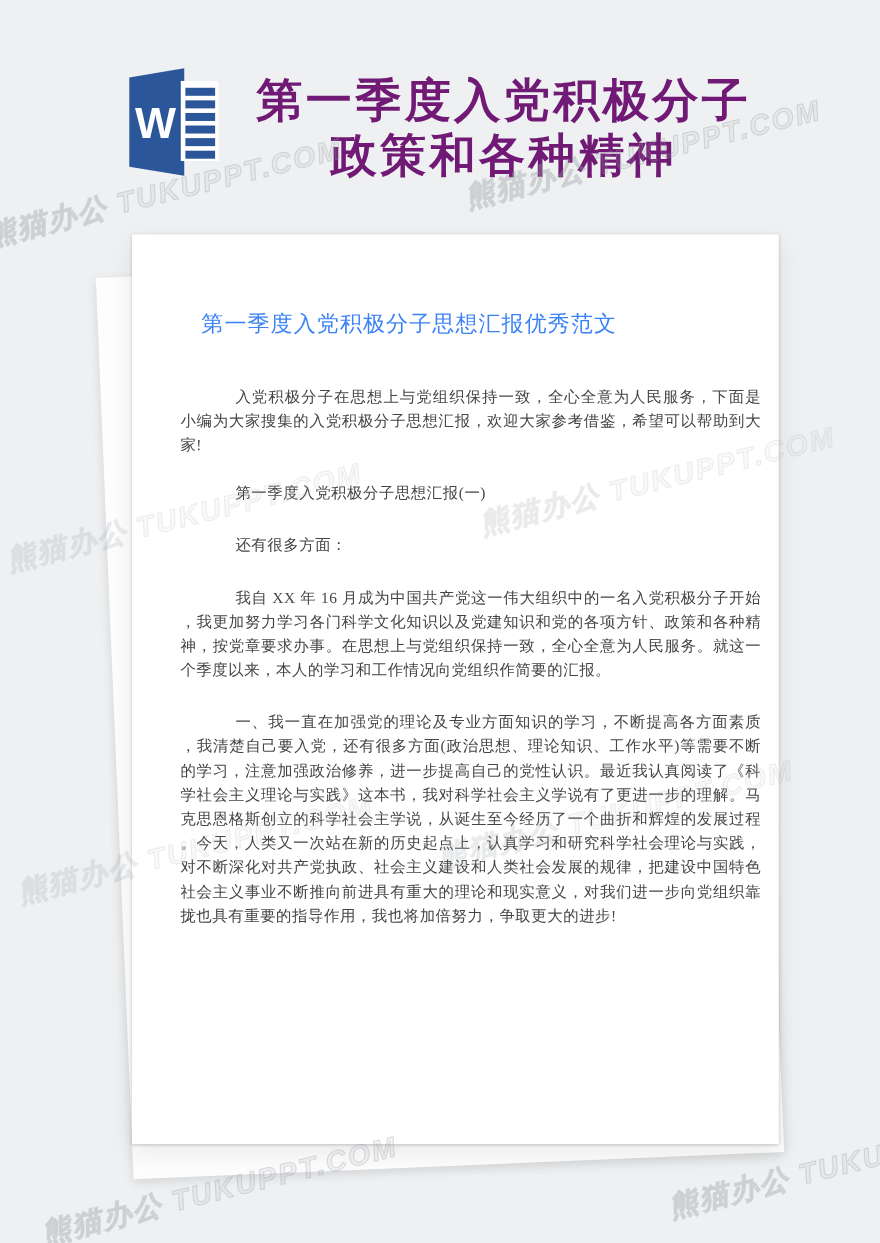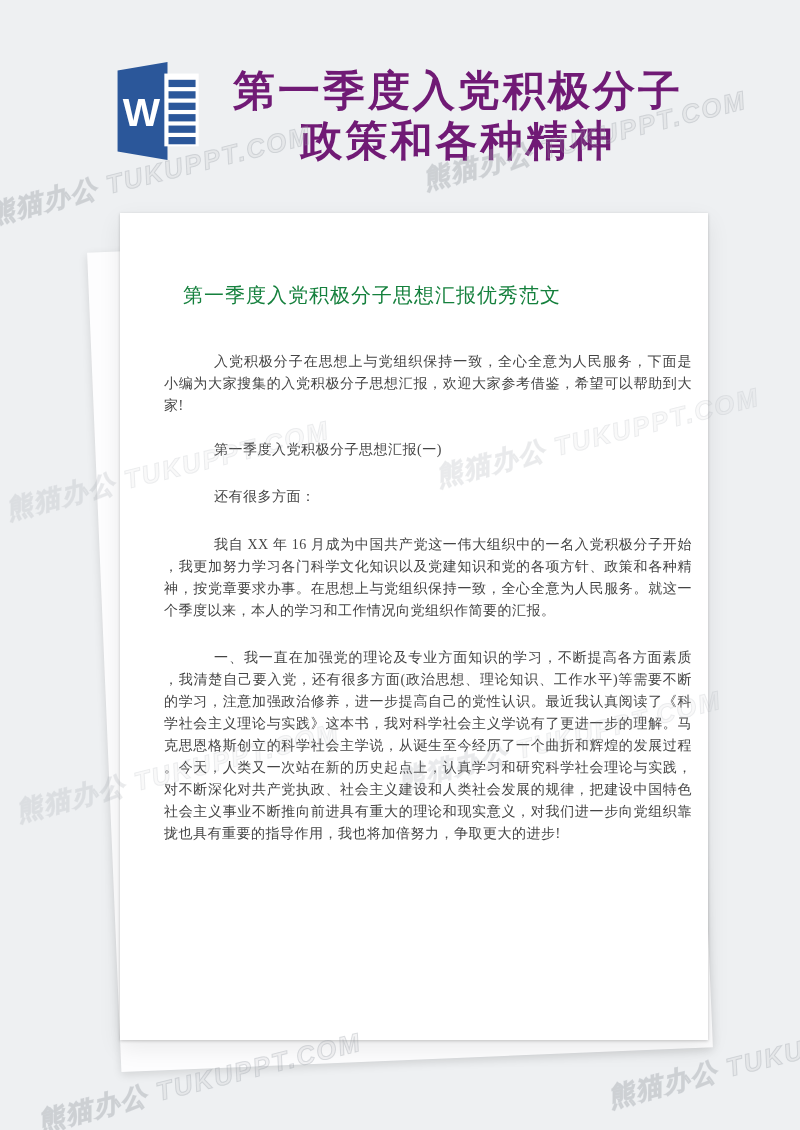--- a/index.html
+++ b/index.html
@@ -13,21 +13,21 @@
              letter-spacing:3px;padding-top:8px;text-align:center;}
 
   
   .back-page{position:absolute;left:104px;top:240px;width:592px;height:820px;background:#fdfdfe;
              transform:rotate(-2.4deg);box-shadow:0 3px 10px rgba(0,0,0,0.12);z-index:1;}
   .doc-page{position:absolute;left:120px;top:213px;width:588px;height:827px;background:#ffffff;
             box-shadow:0 1px 3px rgba(0,0,0,0.20),0 8px 22px rgba(0,0,0,0.08);z-index:2;
             box-sizing:border-box;padding:68px 16px 0 44px;
             font-family:"Liberation Serif","DejaVu Serif",serif;color:#454545;}
   .doc-title{margin:0 0 42px 19px;font-size:20px;line-height:28px;font-weight:400;
-             letter-spacing:1px;color:#15803d;}
+             letter-spacing:1px;color:#3b82f6;}
   .doc-page p{margin:0;font-size:14px;line-height:22px;letter-spacing:0.5px;
               text-indent:50px;text-align:justify;line-break:anywhere;}
   p.pm0{margin-bottom:22px;}
   p.pm1{margin-bottom:25px;}
   p.pm2{margin-bottom:26px;}
   p.pm3{margin-bottom:25px;}
   p.pm4{margin-bottom:20px;}
   p.pm5{margin-bottom:0;}
 
   

